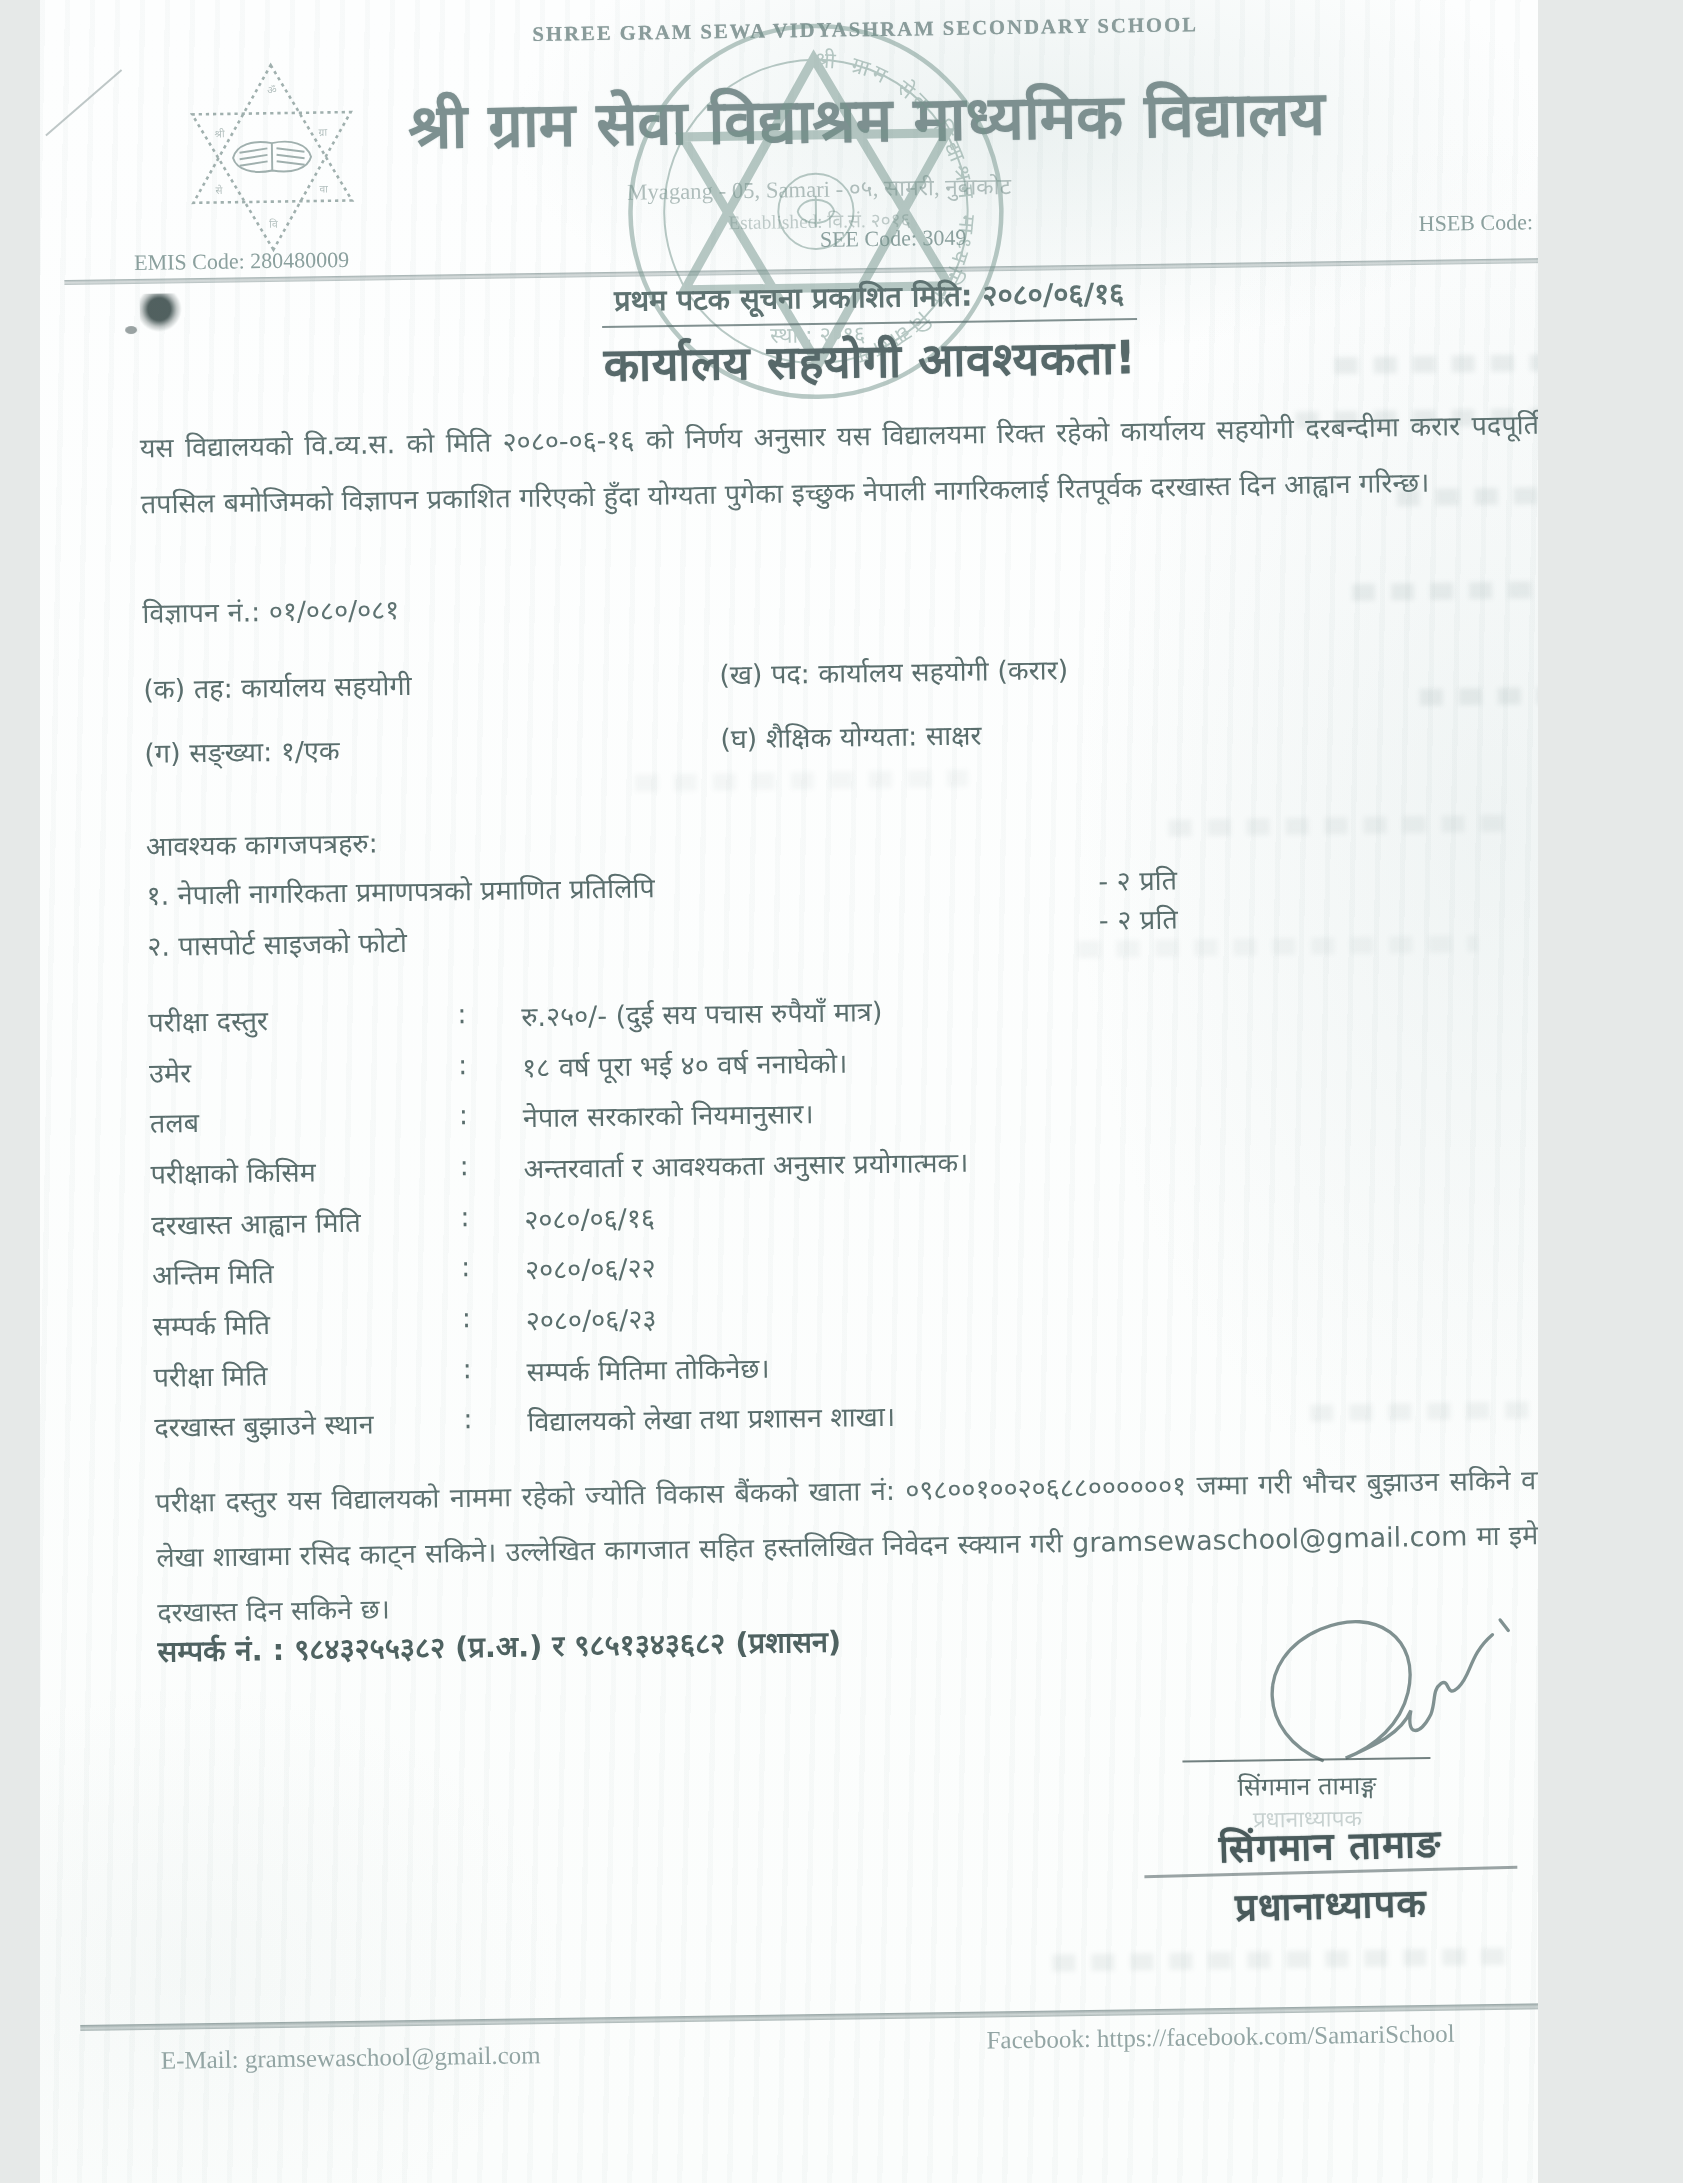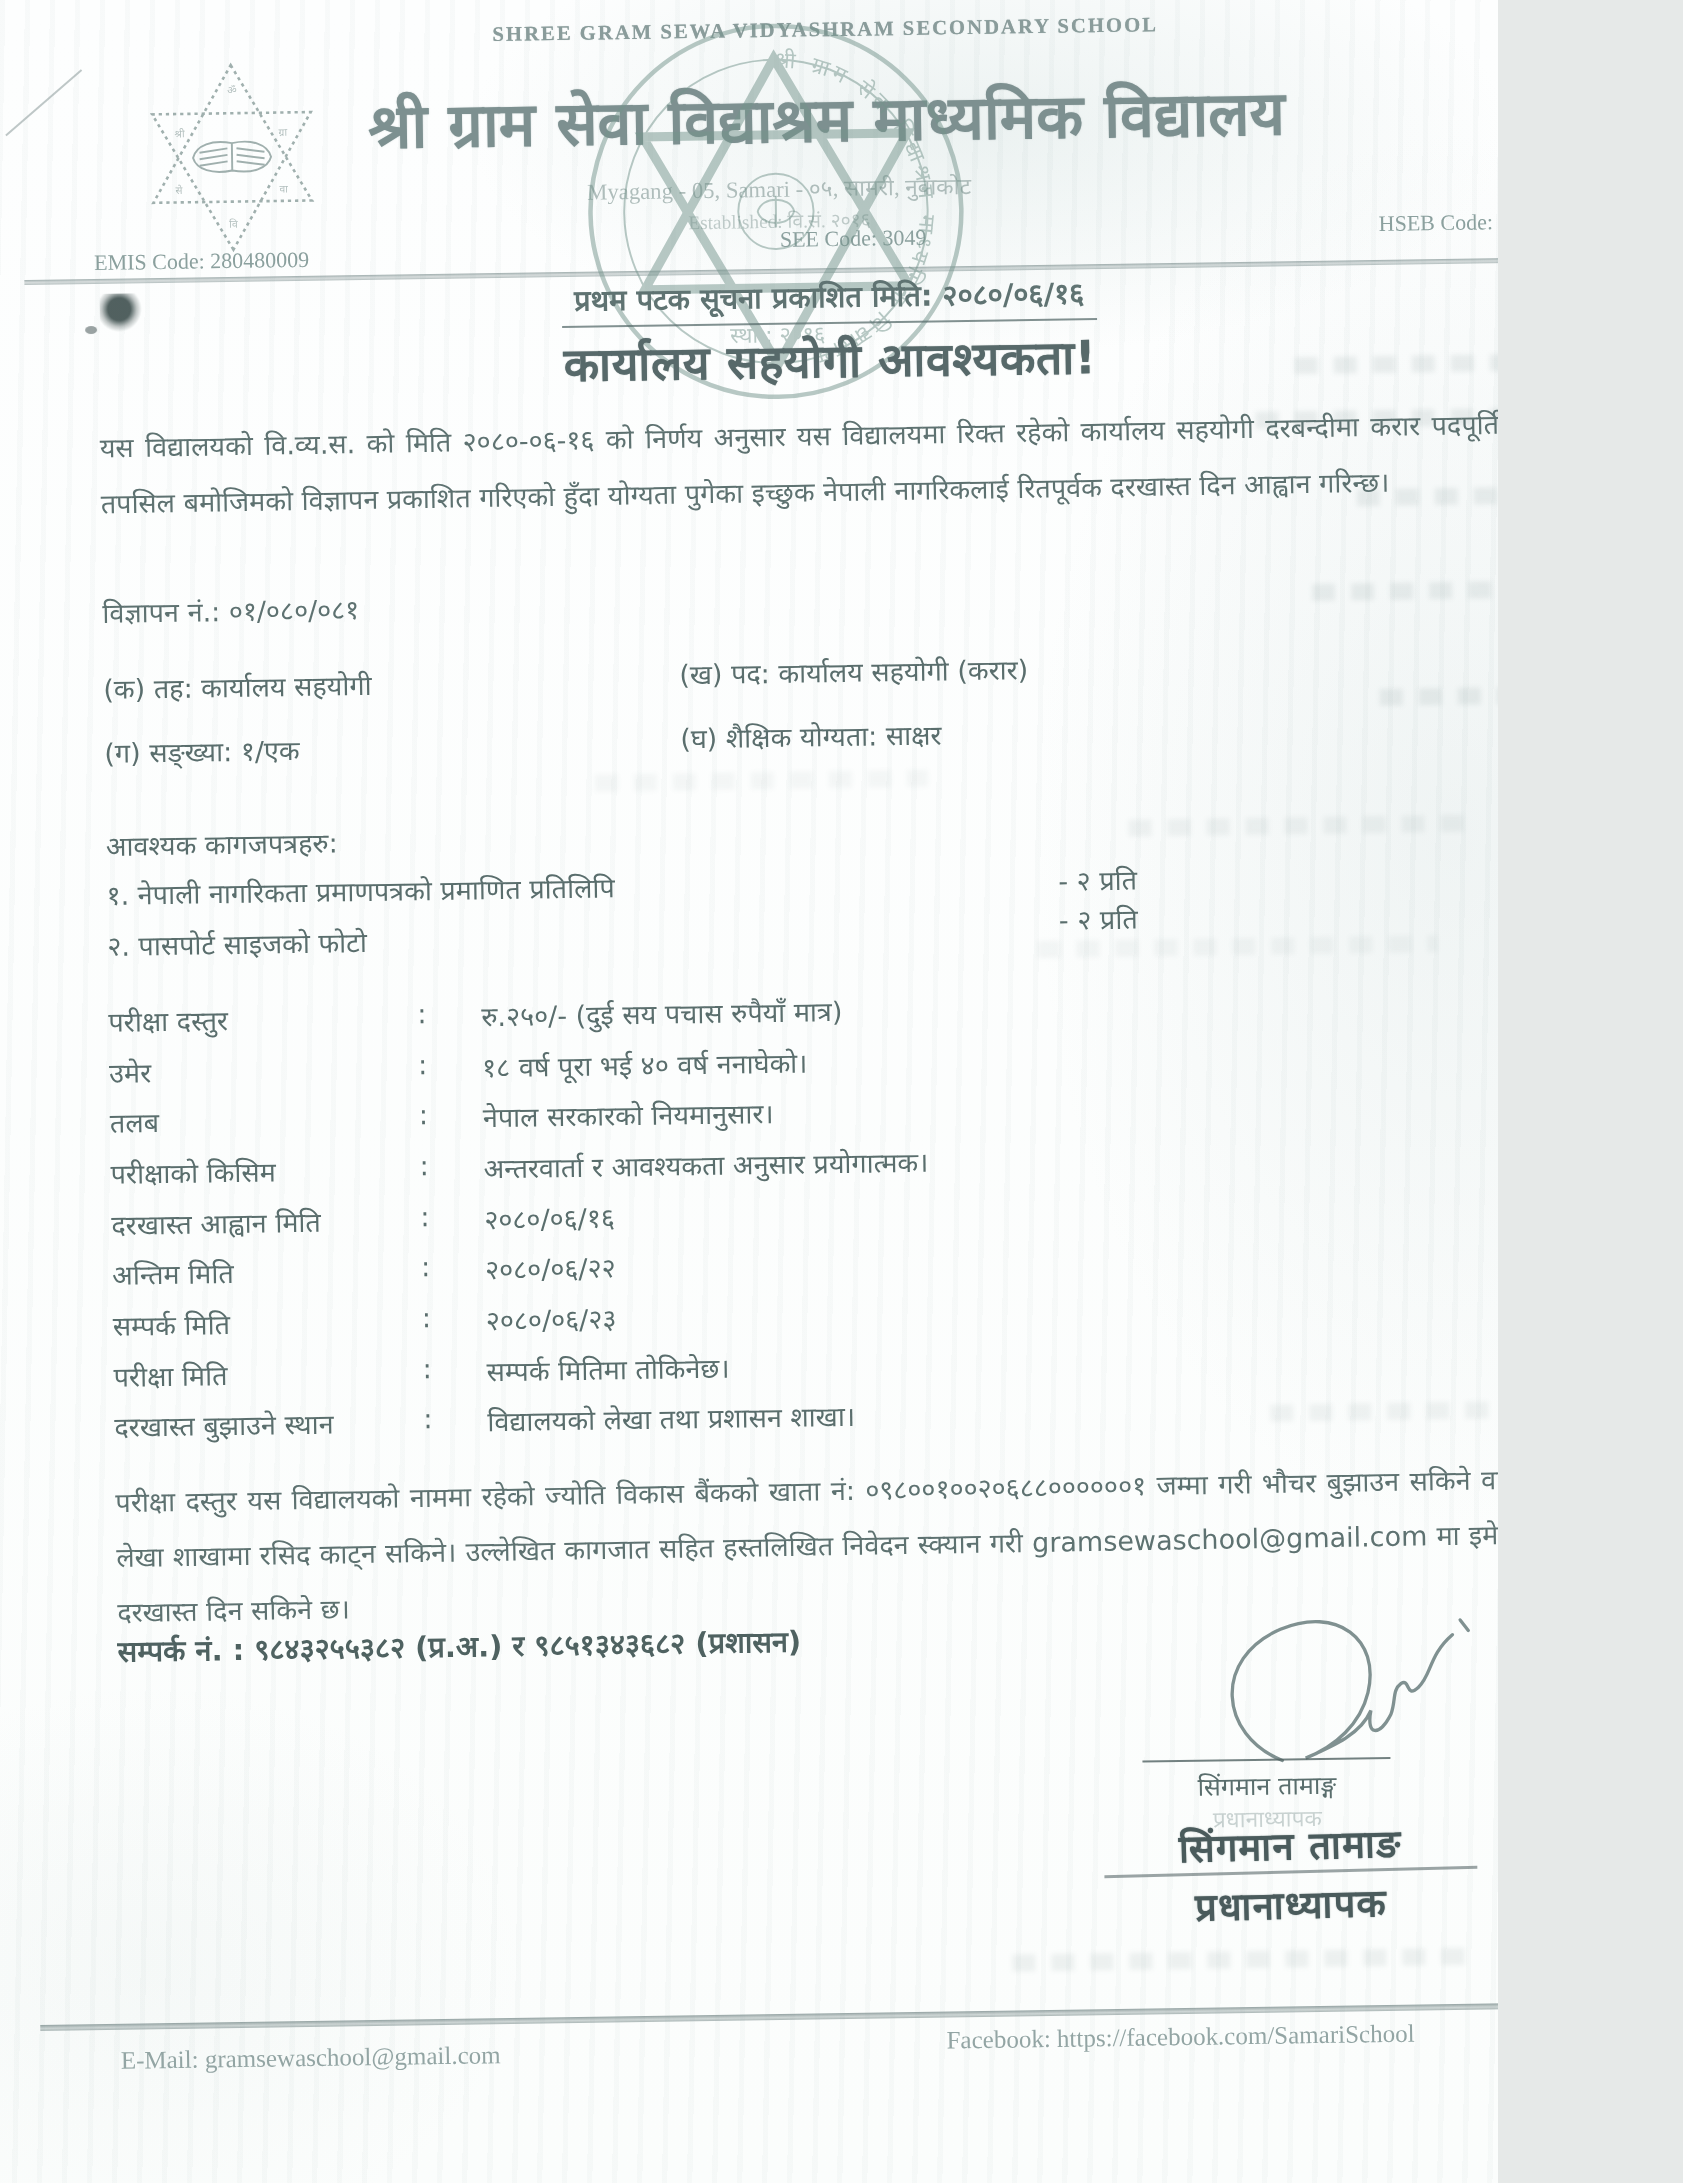--- a/index.html
+++ b/index.html
@@ -5,20 +5,21 @@
   html,body{margin:0;padding:0;background:#e6e9e8;}
   .sheet{
     position:relative; width:1498px; height:2183px; overflow:hidden;
     background:
       radial-gradient(866px 373px at 66% 6%, rgba(196,214,212,.30), transparent 60%),
       radial-gradient(600px 1000px at 97% 38%, rgba(186,204,204,.20), transparent 70%),
       radial-gradient(533px 400px at 10% 90%, rgba(200,214,212,.12), transparent 70%),
       linear-gradient(#fdfefe,#fbfdfc);
     font-family:"DejaVu Sans","Liberation Sans",sans-serif;
     color:#5d7170;
+    margin-left:40px;
   }
   .streaks{position:absolute;inset:0;pointer-events:none;
     background:repeating-linear-gradient(91deg, rgba(150,170,170,.05) 0 5.3px, transparent 5.3px 25px);
     mix-blend-mode:multiply;}
   .skew{position:absolute;left:0;top:-9.3px;width:1683px;height:2183px;transform:rotate(-0.85deg);transform-origin:50% 52%;}
   .abs{position:absolute;}
   .np{font-family:"DejaVu Sans","Liberation Sans",sans-serif;}
   .serif{font-family:"Liberation Serif","DejaVu Serif",serif;}
 
   

